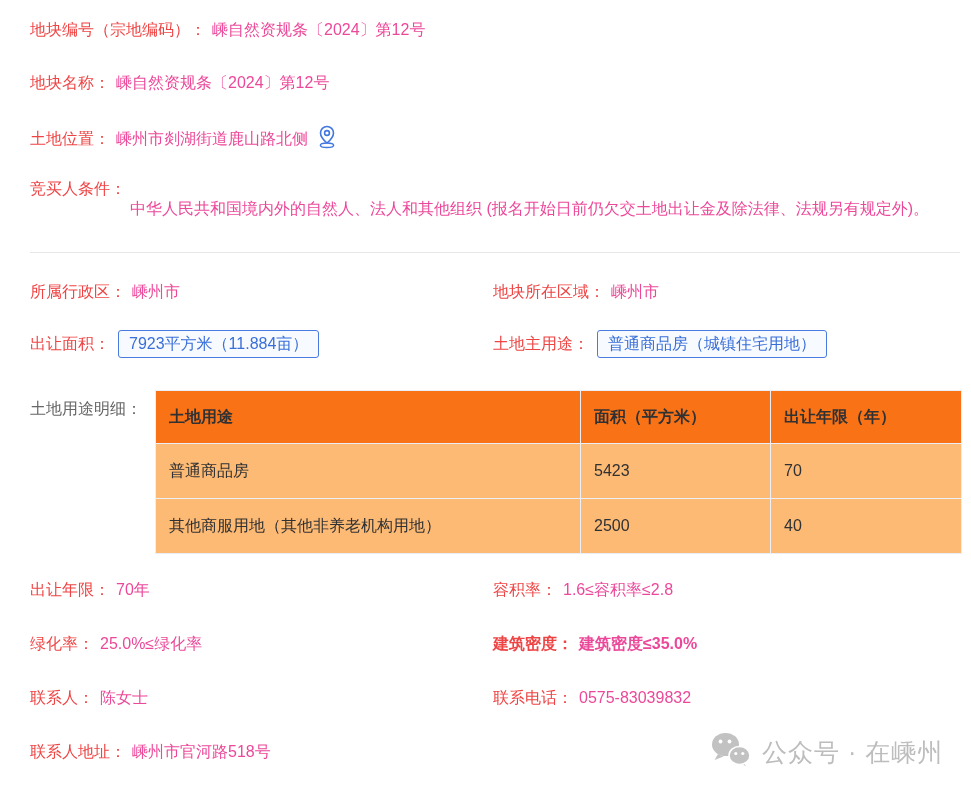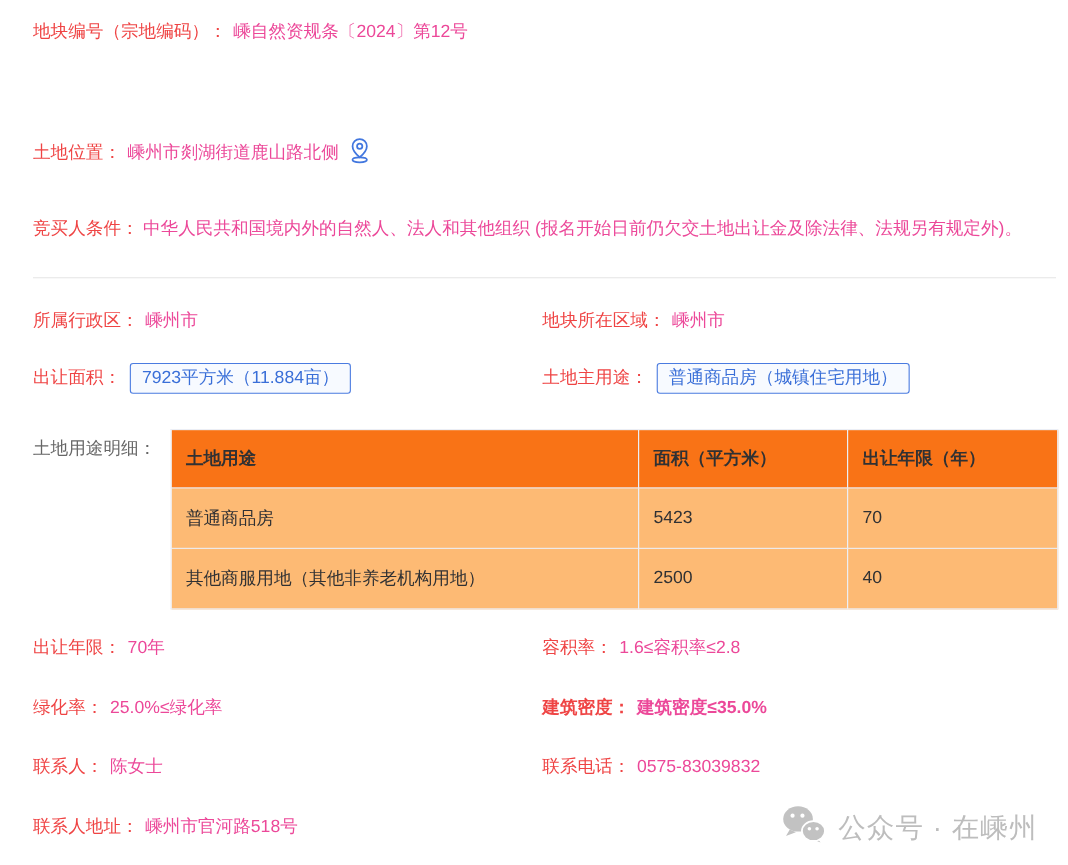--- a/index.html
+++ b/index.html
@@ -4,21 +4,21 @@
 <style>
   html,body{margin:0;padding:0;background:#ffffff;}
   body{width:971px;height:786px;font-family:"Liberation Sans","DejaVu Sans",sans-serif;}
   .page{position:relative;width:971px;height:786px;background:#fff;overflow:hidden;}
 
   .field{position:absolute;font-size:16px;line-height:22px;white-space:nowrap;}
   .field .label{color:#ef4444;}
   .field .value{color:#ec4899;margin-left:6px;margin-top:20px;}
 
   
-  .field-flex{display:flex;white-space:normal;align-items:flex-end;}
+  .field-flex{display:flex;white-space:normal;}
   .field-flex .label{flex:0 0 auto;}
   .field-flex .value{flex:1 1 auto;line-height:32px;margin-left:4px;}
   .field-flex .label{line-height:32px;}
 
   
   #f-code{left:30px;top:19px;}
   #f-name{left:30px;top:72px;}
   #f-location{left:30px;top:125px;}
   #f-bidder{left:30px;top:173px;width:925px;}
   #f-admin{left:30px;top:281px;}
@@ -57,20 +57,23 @@
 </style>
 </head>
 <body>
 
 <div class="page">
 
   <div class="field" id="f-code">
     <span class="label">地块编号（宗地编码）：</span><span class="value">嵊自然资规条〔2024〕第12号</span>
   </div>
 
+  <div class="field" id="f-name">
+    <span class="label">地块名称：</span><span class="value">嵊自然资规条〔2024〕第12号</span>
+  </div>
 
   <div class="field" id="f-location">
     <span class="label">土地位置：</span><span class="value">嵊州市剡湖街道鹿山路北侧</span><span class="loc-icon"><svg width="22" height="24" viewBox="0 0 22 24">
           <ellipse cx="11" cy="20.3" rx="6.6" ry="2.3" fill="none" stroke="#4277df" stroke-width="1.5"></ellipse>
           <path d="M11 1.5 a6.5 6.5 0 0 1 6.5 6.5 c0 4.6 -6.5 10 -6.5 10 s-6.5 -5.4 -6.5 -10 A6.5 6.5 0 0 1 11 1.5 Z" fill="#ffffff" stroke="#4277df" stroke-width="1.6"></path>
           <circle cx="11" cy="8" r="2.4" fill="none" stroke="#4277df" stroke-width="1.6"></circle>
         </svg></span>
   </div>
 
   <div class="field field-flex" id="f-bidder">

